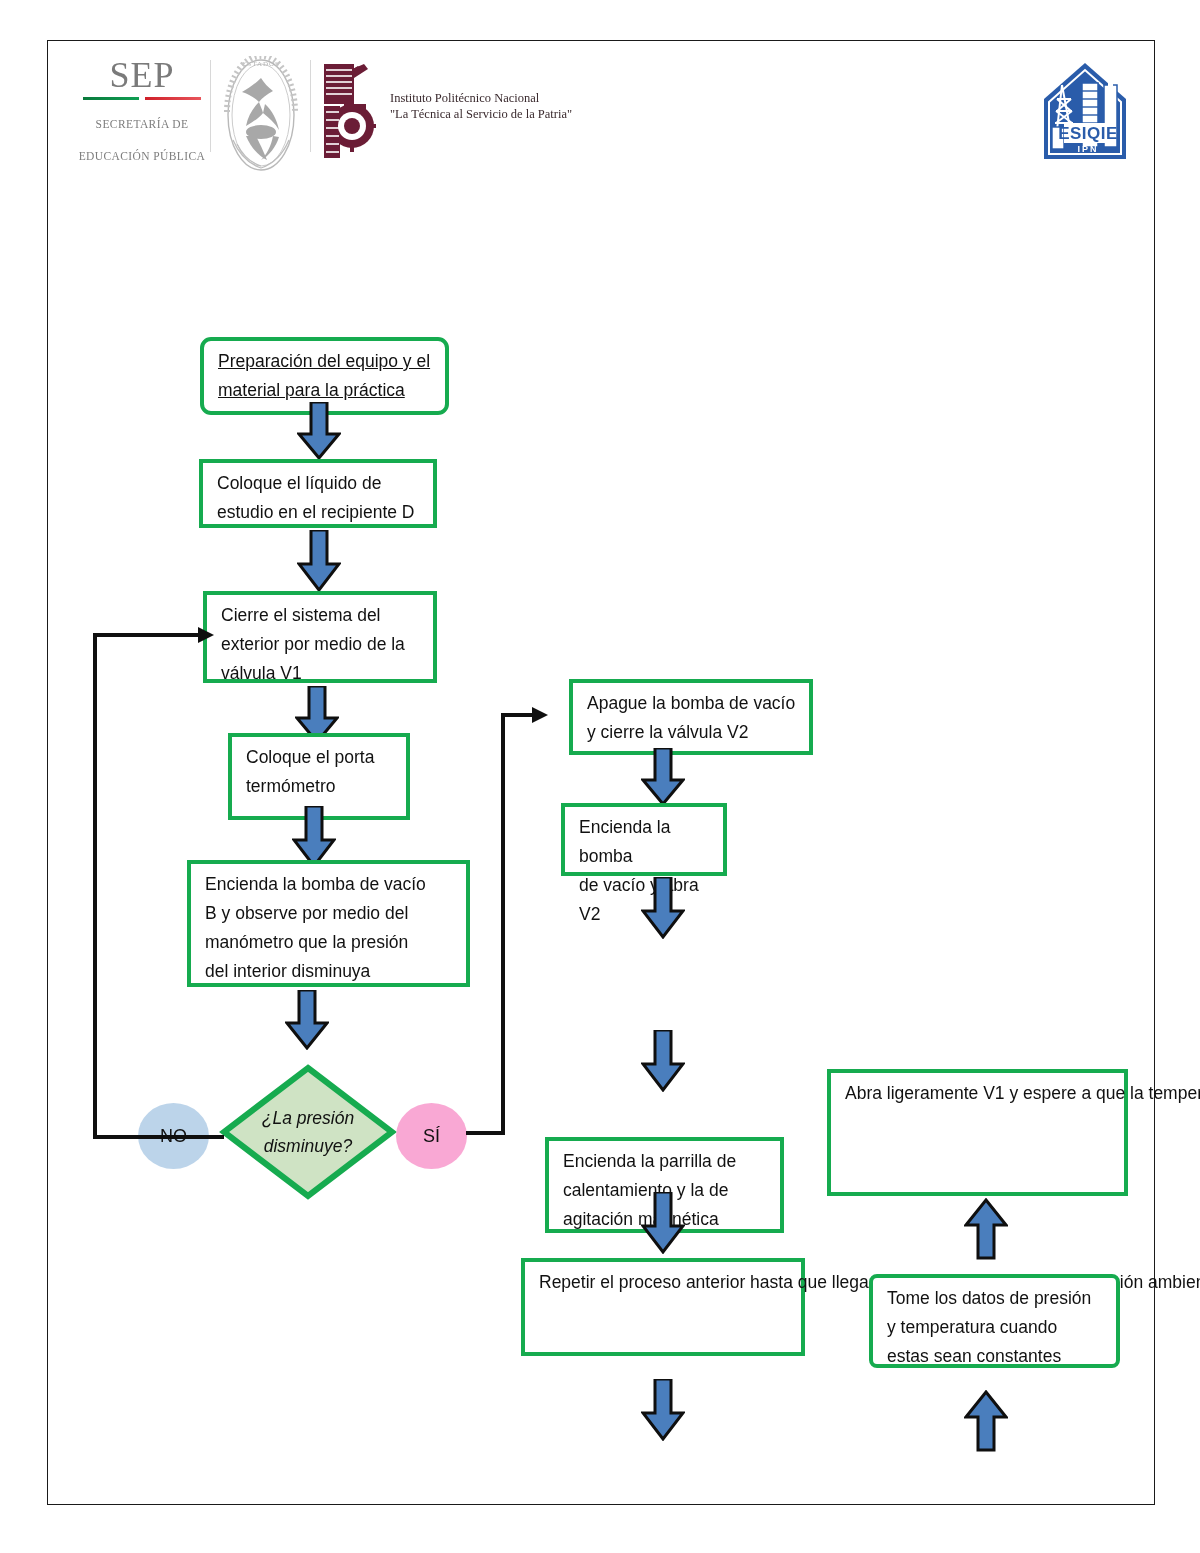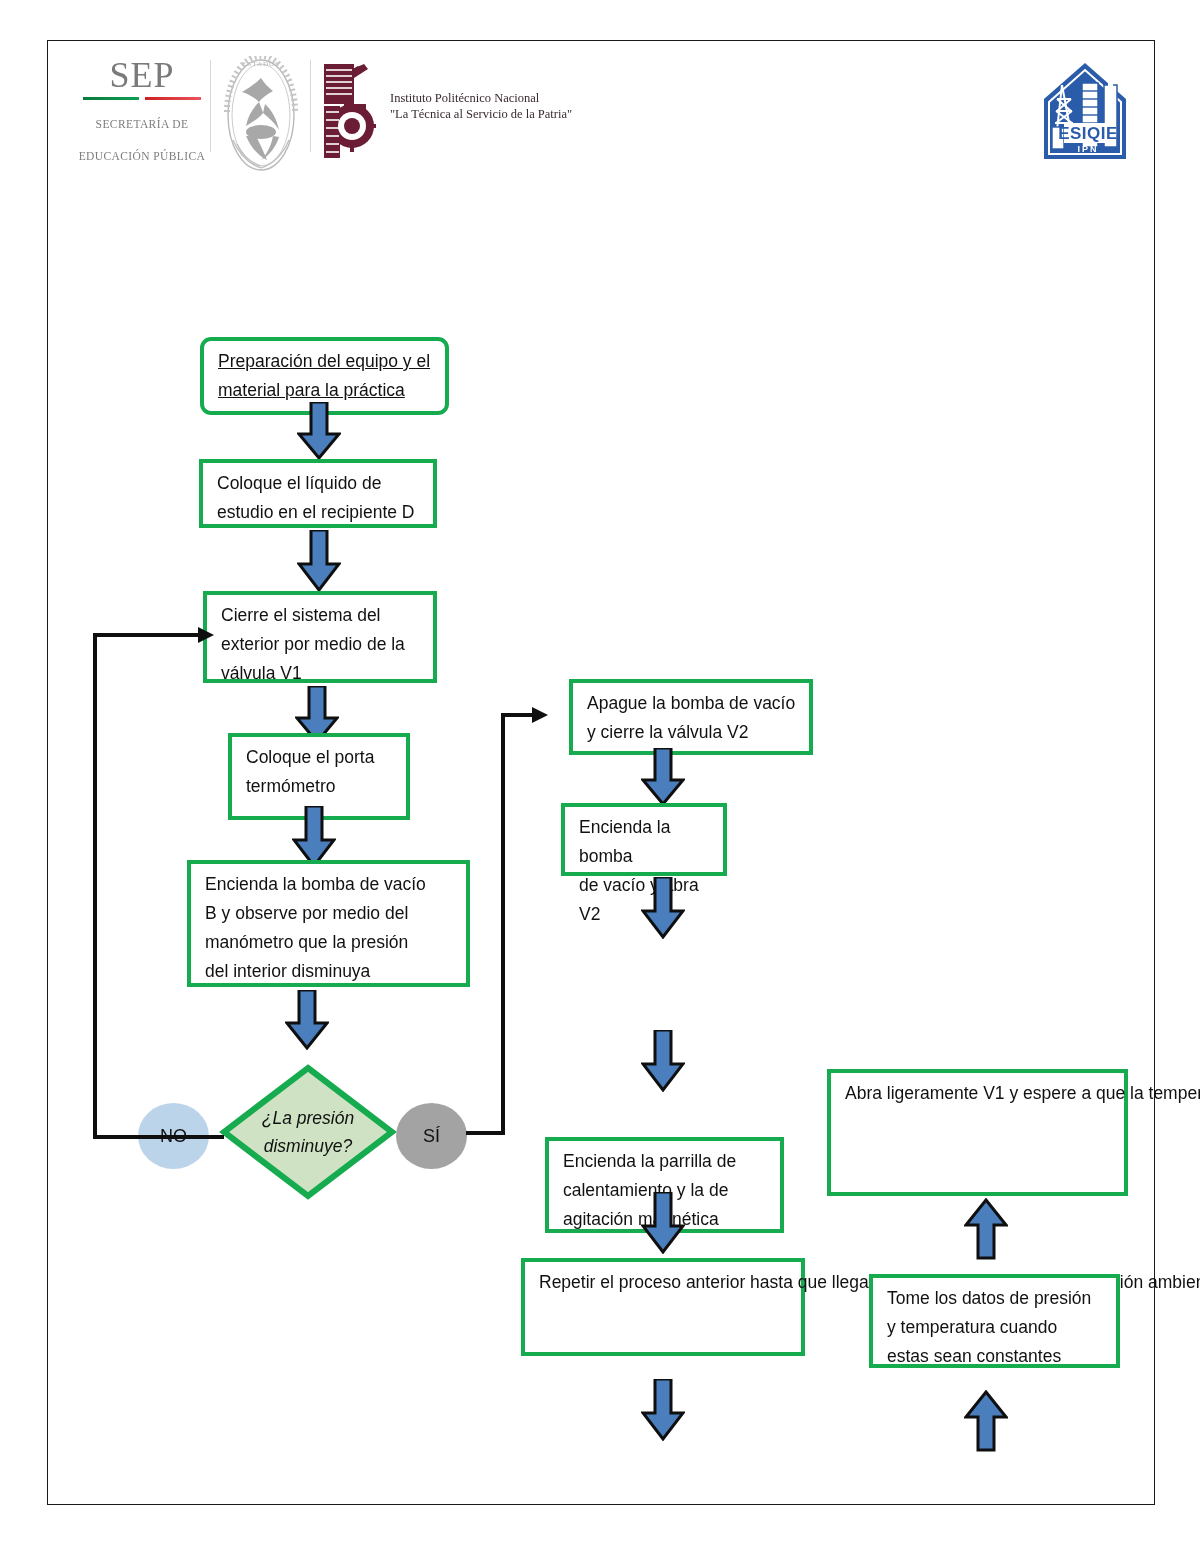--- a/index.html
+++ b/index.html
@@ -155,21 +155,21 @@
   .ellipse {
     position: absolute;
     display: flex;
     align-items: center;
     justify-content: center;
     border-radius: 50%;
     font-size: 18px;
     color: #111;
   }
   .ellipse.no { background: #bcd4ea; }
-  .ellipse.si { background: #a3a3a3; }
+  .ellipse.si { background: #f9a8d4; }
 
   
   .arrow { position: absolute; }
   .arrow svg { display: block; }
 
   
   .conn { position: absolute; }
   .conn svg { display: block; overflow: visible; }
 </style>
 </head>
@@ -419,21 +419,21 @@
 que la temperatura sea
 constante, registre los valores
 de presión y temperatura</div>
 
   <div class="arrow" style="left:964px; top:1198px;">
     <svg width="44" height="62" viewBox="0 0 44 62">
       <polygon points="22,2 42,27 30,27 30,60 14,60 14,27 2,27" fill="#4a7ebd" stroke="#0f0f0f" stroke-width="3"></polygon>
     </svg>
   </div>
 
-  <div class="node" style="left:869px; top:1274px; width:251px; height:94px;">Tome los datos de presión
+  <div class="node" style="left:869px; top:1274px; width:251px; height:94px;border-radius:8px;">Tome los datos de presión
 y temperatura cuando
 estas sean constantes</div>
 
   <div class="arrow" style="left:964px; top:1390px;">
     <svg width="44" height="62" viewBox="0 0 44 62">
       <polygon points="22,2 42,27 30,27 30,60 14,60 14,27 2,27" fill="#4a7ebd" stroke="#0f0f0f" stroke-width="3"></polygon>
     </svg>
   </div>
 
 </div>

